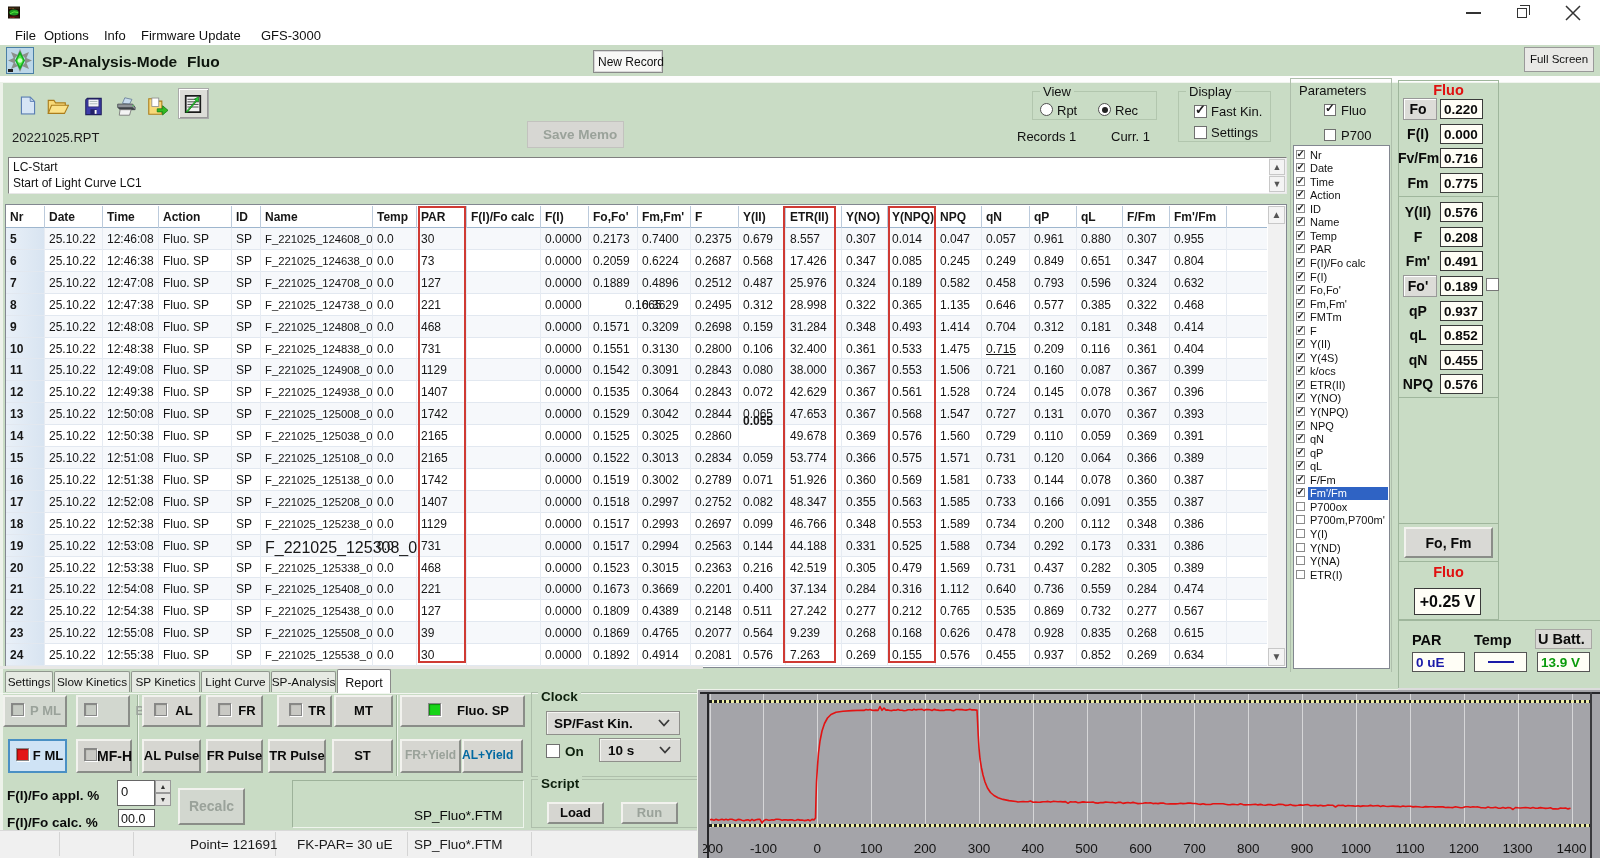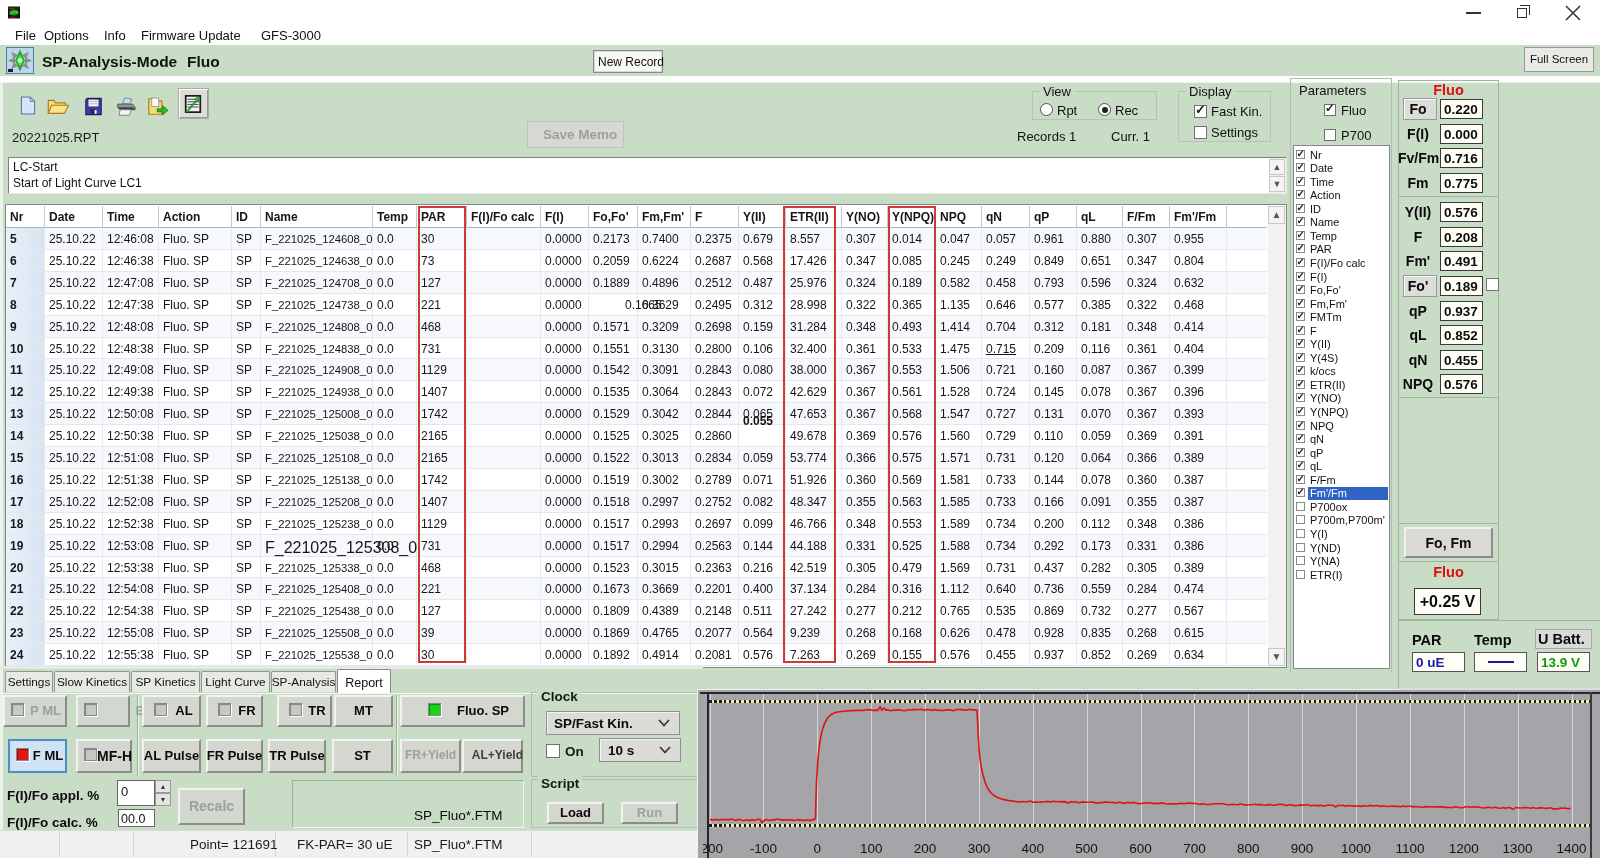--- a/index.html
+++ b/index.html
@@ -724,21 +724,21 @@
 <div class="abs bold" style="left:142px;top:748px;width:59px;text-align:center;font-size:13px;color:#0a0a0a;">AL Pulse</div>
 <div class="abs" style="left:206px;top:739px;width:57px;height:34px;background:#d6d6d1;border-top:2px solid #f2f2ee;border-left:2px solid #f2f2ee;border-right:2px solid #8a8d88;border-bottom:2px solid #8a8d88;"></div>
 <div class="abs bold" style="left:206px;top:748px;width:57px;text-align:center;font-size:13px;color:#0a0a0a;">FR Pulse</div>
 <div class="abs" style="left:268px;top:739px;width:58px;height:34px;background:#d6d6d1;border-top:2px solid #f2f2ee;border-left:2px solid #f2f2ee;border-right:2px solid #8a8d88;border-bottom:2px solid #8a8d88;"></div>
 <div class="abs bold" style="left:268px;top:748px;width:58px;text-align:center;font-size:13px;color:#0a0a0a;">TR Pulse</div>
 <div class="abs" style="left:332px;top:739px;width:61px;height:34px;background:#d6d6d1;border-top:2px solid #f2f2ee;border-left:2px solid #f2f2ee;border-right:2px solid #8a8d88;border-bottom:2px solid #8a8d88;"></div>
 <div class="abs bold" style="left:332px;top:748px;width:61px;text-align:center;font-size:13px;color:#0a0a0a;">ST</div>
 <div class="abs" style="left:400px;top:739px;width:61px;height:34px;background:#d6d6d1;border-top:2px solid #f2f2ee;border-left:2px solid #f2f2ee;border-right:2px solid #8a8d88;border-bottom:2px solid #8a8d88;"></div>
 <div class="abs bold" style="left:400px;top:748px;width:61px;text-align:center;font-size:12px;color:#9aa29a;">FR+Yield</div>
 <div class="abs" style="left:462px;top:739px;width:61px;height:34px;background:#d6d6d1;border-top:2px solid #f2f2ee;border-left:2px solid #f2f2ee;border-right:2px solid #8a8d88;border-bottom:2px solid #8a8d88;"></div>
-<div class="abs bold" style="left:462px;top:748px;width:61px;text-align:right;font-size:12px;color:#404040;">AL+Yield</div>
+<div class="abs bold" style="left:462px;top:748px;width:61px;text-align:left;font-size:12px;color:#0369a1;">AL+Yield</div>
 <div class="abs bold" style="left:7px;top:788px;font-size:13.5px;color:#0a0a0a;">F(I)/Fo appl. %</div>
 <div class="abs" style="left:117px;top:780px;width:38px;height:26px;background:#fff;border:1px solid #666;"></div>
 <div class="abs" style="left:121px;top:784px;font-size:13px;color:#111;">0</div>
 <div class="abs" style="left:155px;top:780px;width:16px;height:13px;background:#e4e4e1;border:1px solid #999;font-size:7px;text-align:center;line-height:11px;color:#333;">▲</div>
 <div class="abs" style="left:155px;top:793px;width:16px;height:13px;background:#e4e4e1;border:1px solid #999;font-size:7px;text-align:center;line-height:11px;color:#333;">▼</div>
 <div class="abs" style="left:178px;top:788px;width:67px;height:37px;background:#d2d7cf;border-top:2px solid #f2f2ee;border-left:2px solid #f2f2ee;border-right:2px solid #8a8d88;border-bottom:2px solid #8a8d88;"></div>
 <div class="abs bold" style="left:178px;top:798px;width:67px;text-align:center;font-size:14px;color:#9aa29a;">Recalc</div>
 <div class="abs bold" style="left:7px;top:815px;font-size:13.5px;color:#0a0a0a;">F(I)/Fo calc. %</div>
 <div class="abs" style="left:118px;top:809px;width:37px;height:18px;background:#fff;border:1px solid #666;"></div>
 <div class="abs" style="left:121px;top:812px;font-size:12.5px;color:#111;">00.0</div>

